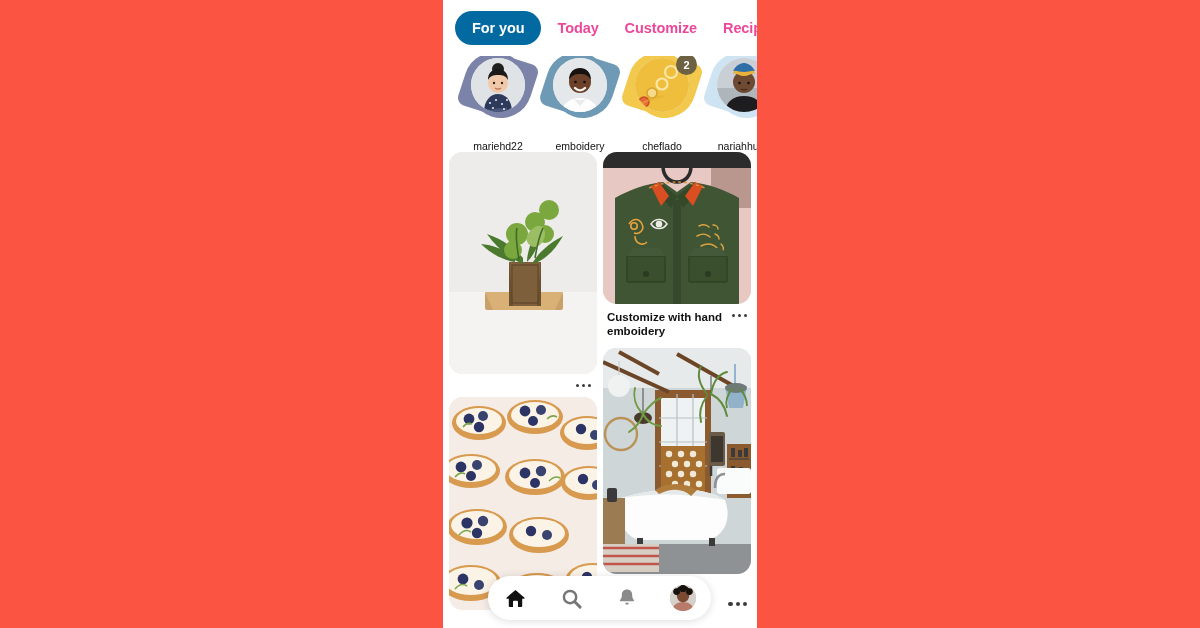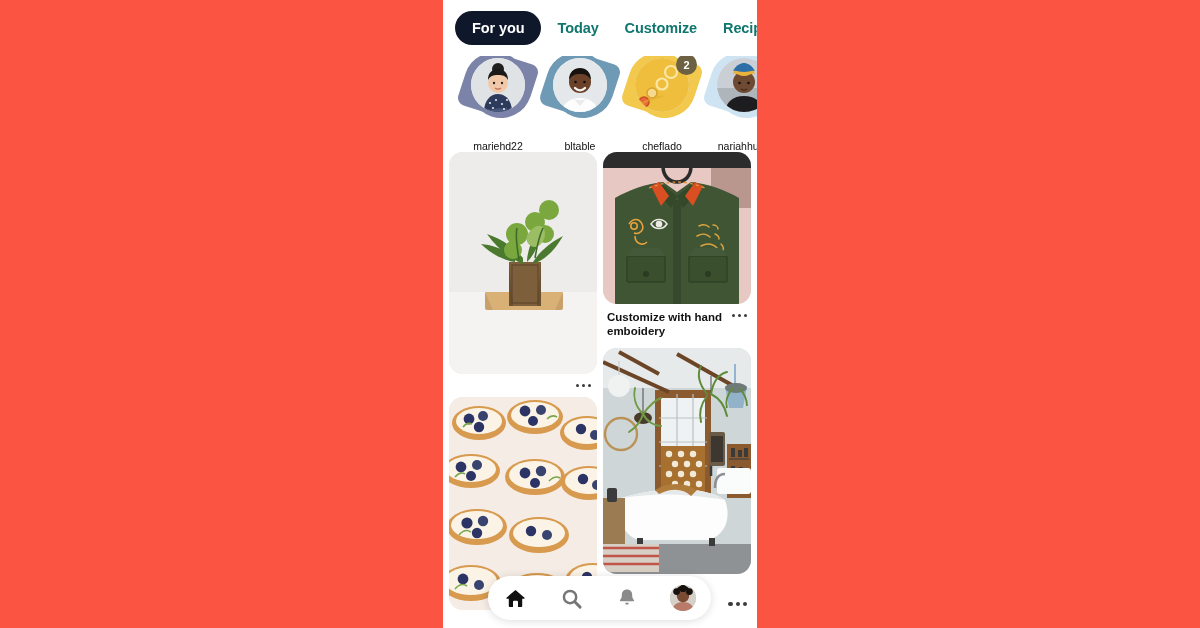--- a/index.html
+++ b/index.html
@@ -26,29 +26,29 @@
     position: absolute; left: 0; top: 0;
     width: 100%; height: 56px;
     display: flex; align-items: center;
     padding-left: 12px;
     background: #fff;
     z-index: 30;
   }
   .tab {
     font-size: 14.5px;
     font-weight: bold;
-    color: #0f766e;
+    color: #ec4899;
     letter-spacing: -0.1px;
     white-space: nowrap;
     padding: 0 2px;
     margin-right: 22px;
     cursor: pointer;
   }
   .tab.active {
-    background: #0f172a;
+    background: #0369a1;
     color: #ffffff;
     border-radius: 20px;
     padding: 9px 17px;
     margin-right: 14px;
   }
 
   
   #stories {
     position: absolute; left: 0; top: 52px;
     width: 100%; height: 100px;
@@ -235,21 +235,21 @@
             <path d="M9 54c1-9 8-14 18-14s17 5 18 14z" fill="#fdfdfd"></path>
             <path d="M20 40l7 8 7-8c-2 3-12 3-14 0z" fill="#e9ebed"></path>
             <circle cx="27" cy="24" r="11" fill="#6b4229"></circle>
             <path d="M16 22c0-8 5-12 11-12s11 4 11 12c-3-5-6-6-11-6s-8 1-11 6z" fill="#17120f"></path>
             <circle cx="22.5" cy="24" r="1.3" fill="#120d0a"></circle>
             <circle cx="31.5" cy="24" r="1.3" fill="#120d0a"></circle>
             <path d="M22 30c3 3 7 3 10 0" stroke="#f7f3ef" stroke-width="2.4" fill="none" stroke-linecap="round"></path>
           </svg>
         </div>
       </div>
-      <div class="story-name">bltable</div>
+      <div class="story-name">emboidery</div>
     </div>
 
     <div class="story">
       <div class="story-badge">2</div>
       <div class="story-ring">
         <div class="ring-shape" style="--ring:#f2c94c"></div>
         <div class="story-av">
           <svg viewBox="0 0 54 54">
             <rect width="54" height="54" fill="#efbe3d"></rect>
             <circle cx="36" cy="14" r="6" fill="none" stroke="#fbe6a4" stroke-width="2.2"></circle>

